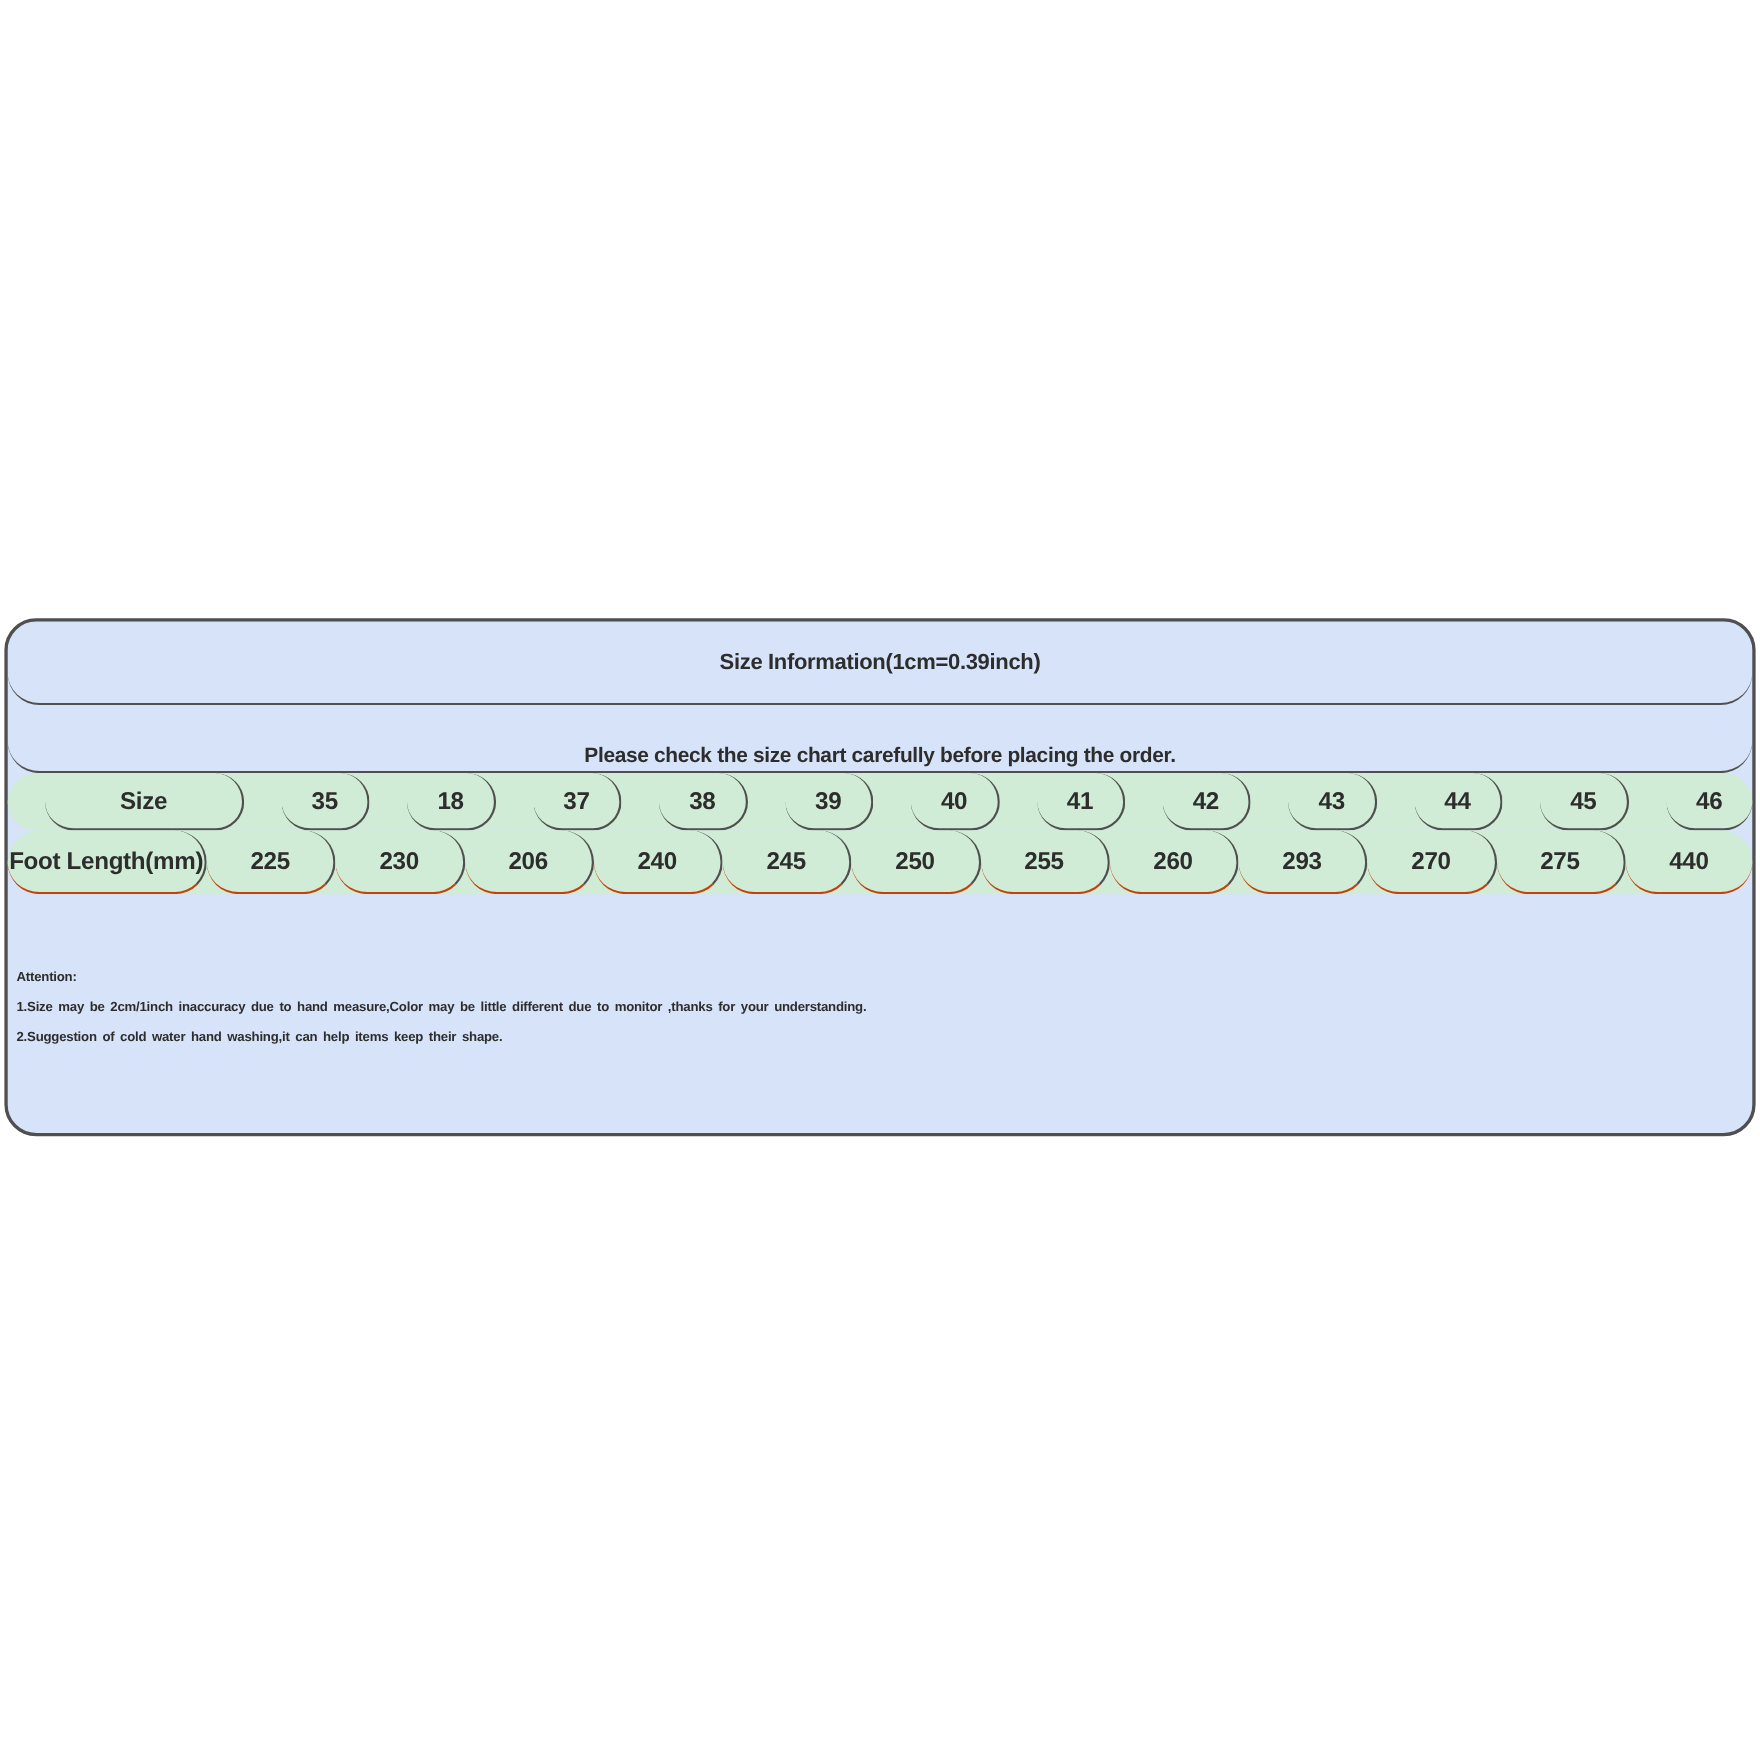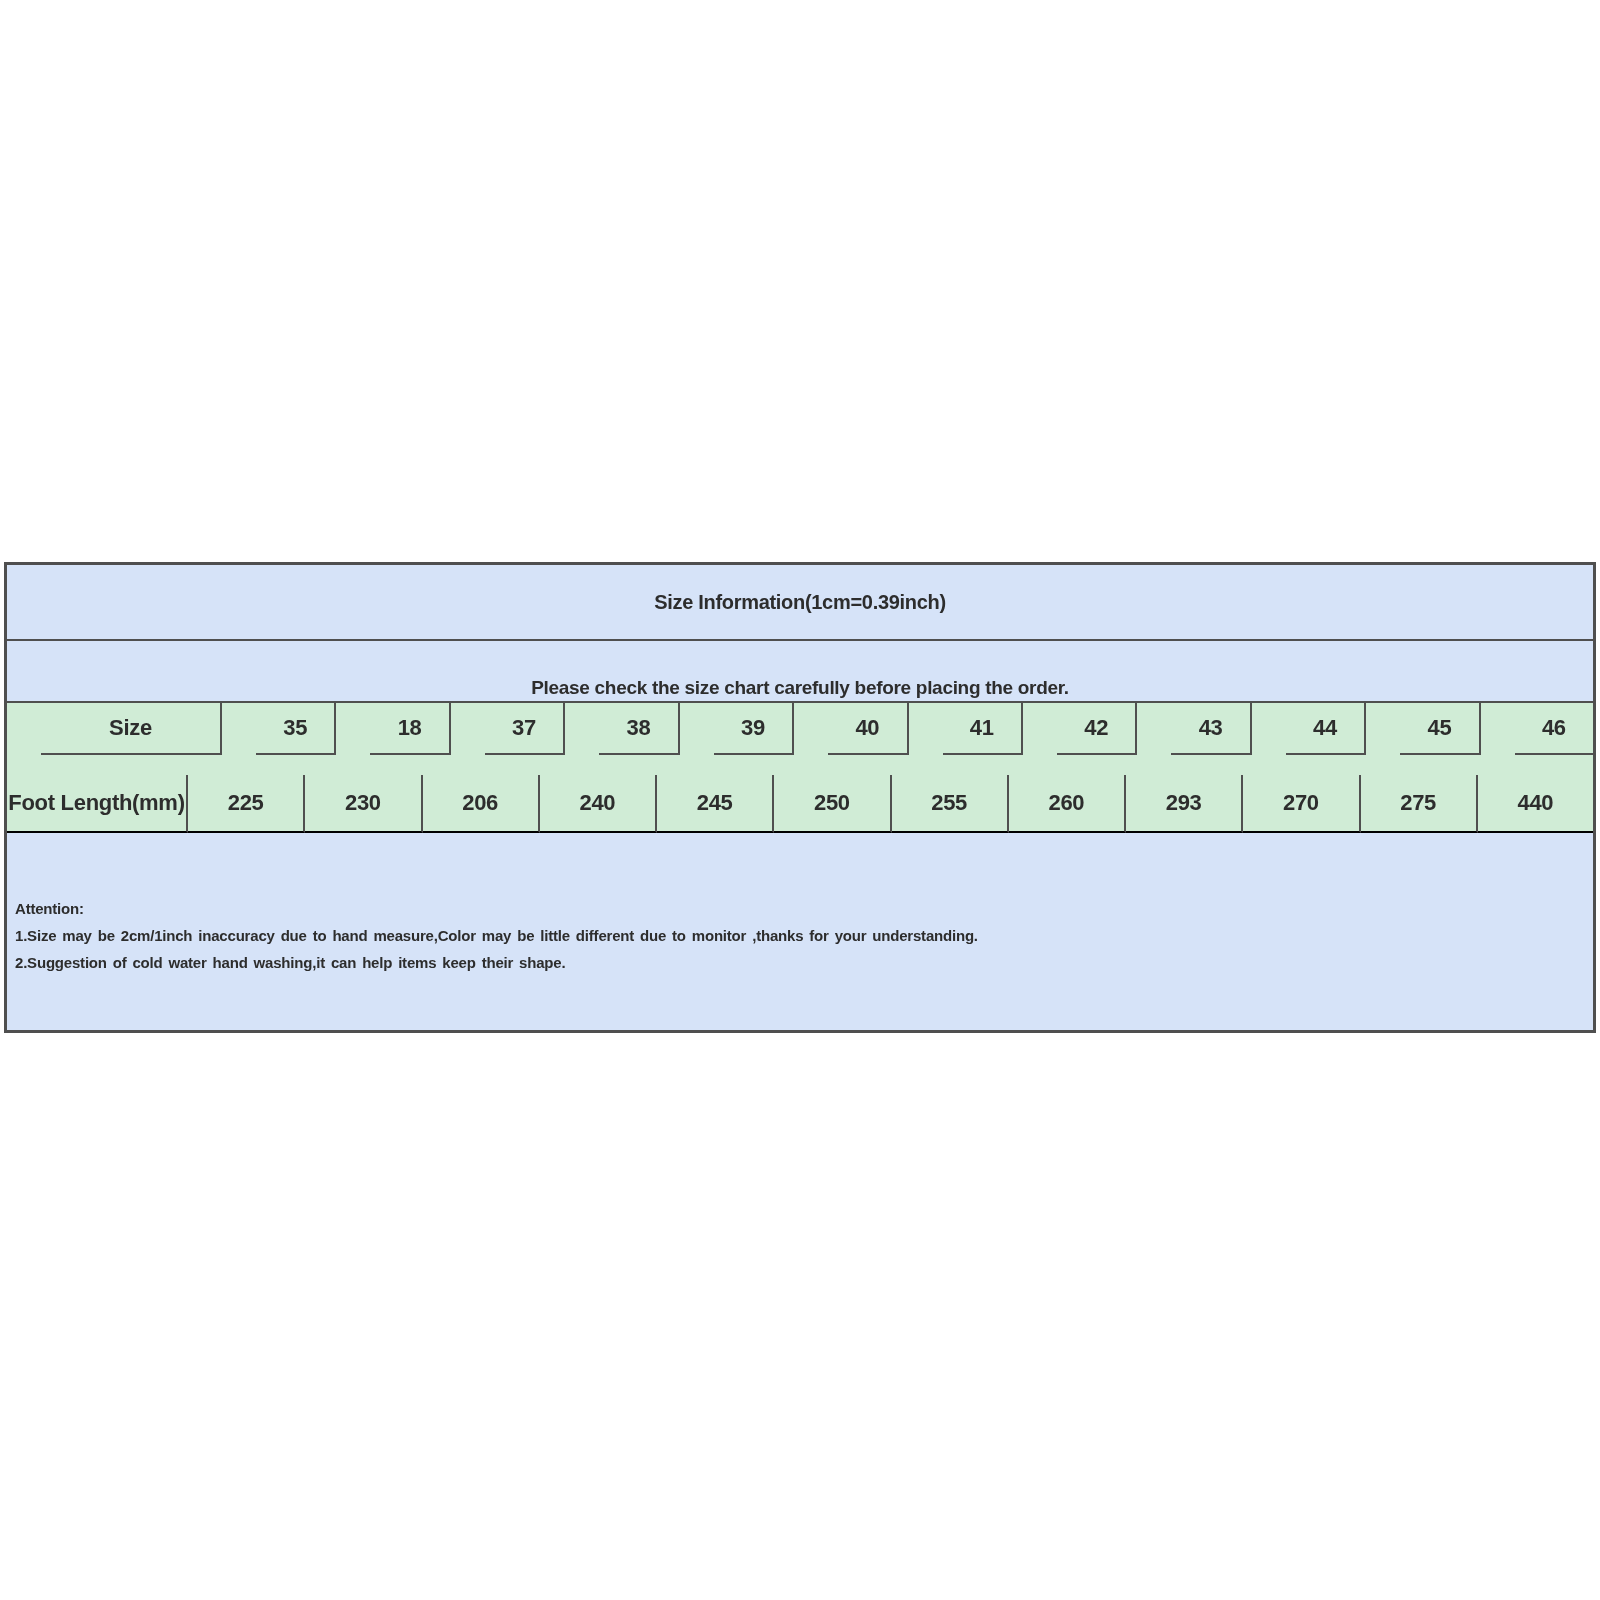--- a/index.html
+++ b/index.html
@@ -1,15 +1,15 @@
 <!DOCTYPE html>
 <html><head>
 <meta charset="utf-8">
 <style>
-  * { margin: 0; padding: 0; box-sizing: border-box; }
+  * { margin: 0; padding: 0; box-sizing: border-box; border-radius: 29px; }
   html, body {
     width: 1600px; height: 1600px;
     background: #ffffff;
     font-family: "Liberation Sans", "DejaVu Sans", sans-serif;
     position: relative;
     overflow: hidden;
   }
   .sheet {
     position: absolute;
     left: 4px; top: 562px;
@@ -32,34 +32,34 @@
     display: flex; align-items: flex-end; justify-content: center;
     font-size: 19px;
     letter-spacing: -0.3px;
     padding-bottom: 2px;
   }
   .size-table { width: 100%; }
   .t-row { display: flex; width: 100%; background: #d0ecd6; }
   .t-row.row-size .t-cell { height: 52px; margin-left: 34px; }
   .t-row.row-foot .t-cell { height: 58px; }
   .t-row.row-size .t-cell { border-bottom: 2px solid #4f4f4f; }
-  .t-row.row-foot .t-cell { border-bottom: 2px solid #000000; margin-top: 20px; }
+  .t-row.row-foot .t-cell { border-bottom: 2px solid #c2410c; }
   .t-cell {
     border-right: 2px solid #4f4f4f;
     display: flex; align-items: center; justify-content: center;
     font-size: 22px;
     letter-spacing: -0.3px;
     flex: 1 1 0;
     min-width: 0;
   }
   .t-cell:last-child { border-right: none; }
   .t-cell.head { flex: 0 0 181px; }
   .band-attention {
     padding: 62px 14px 0 8px;
-    font-size: 15px;
+    font-size: 12px;
     line-height: 27px;
     letter-spacing: -0.2px;
     word-spacing: 2px;
   }
 </style>
 </head>
 <body>
 
 <div class="sheet">
 

